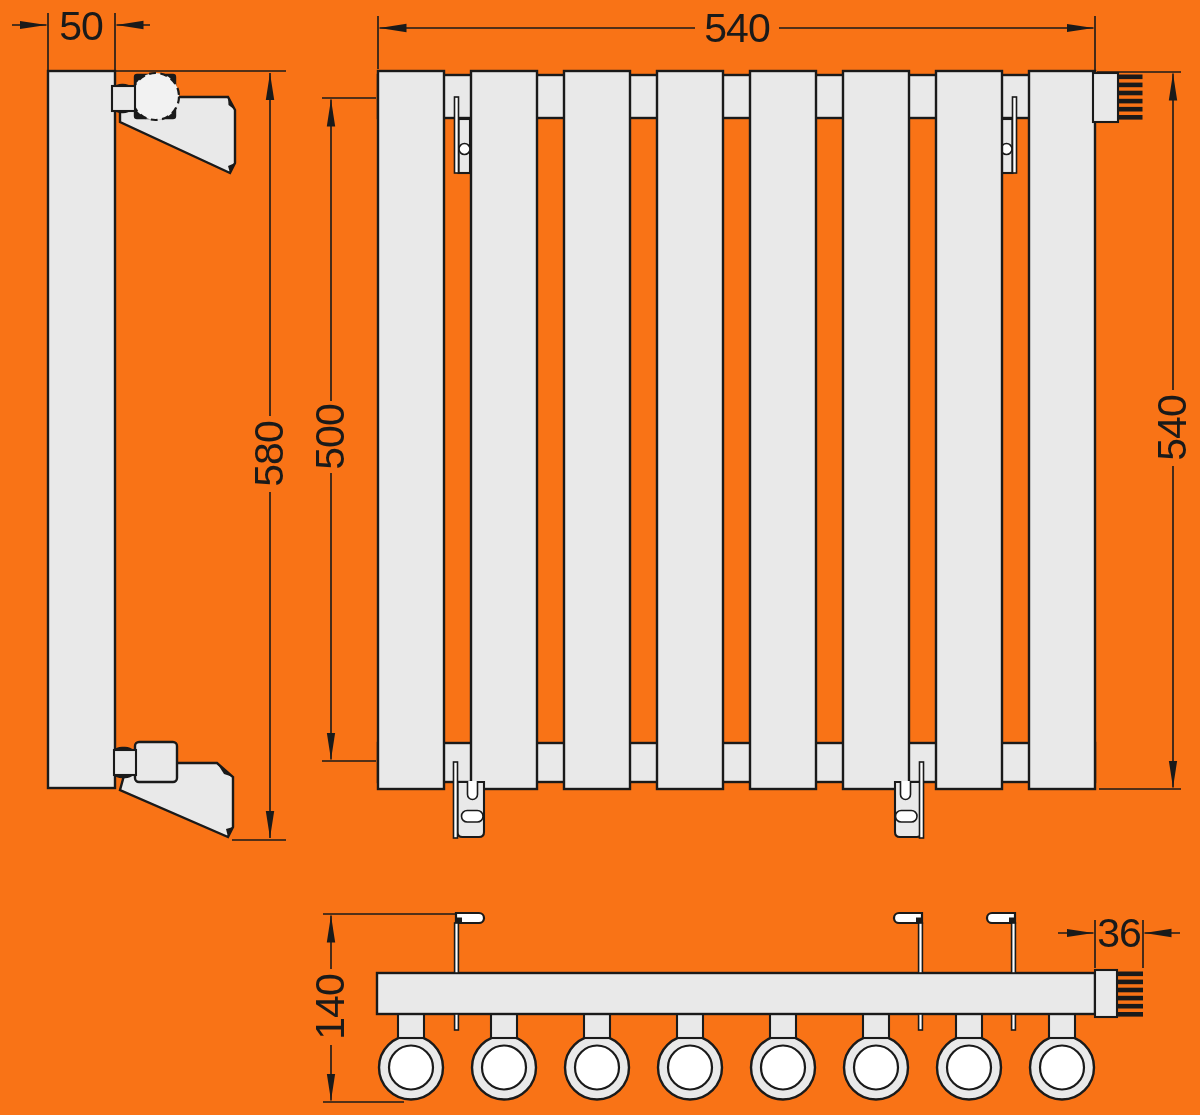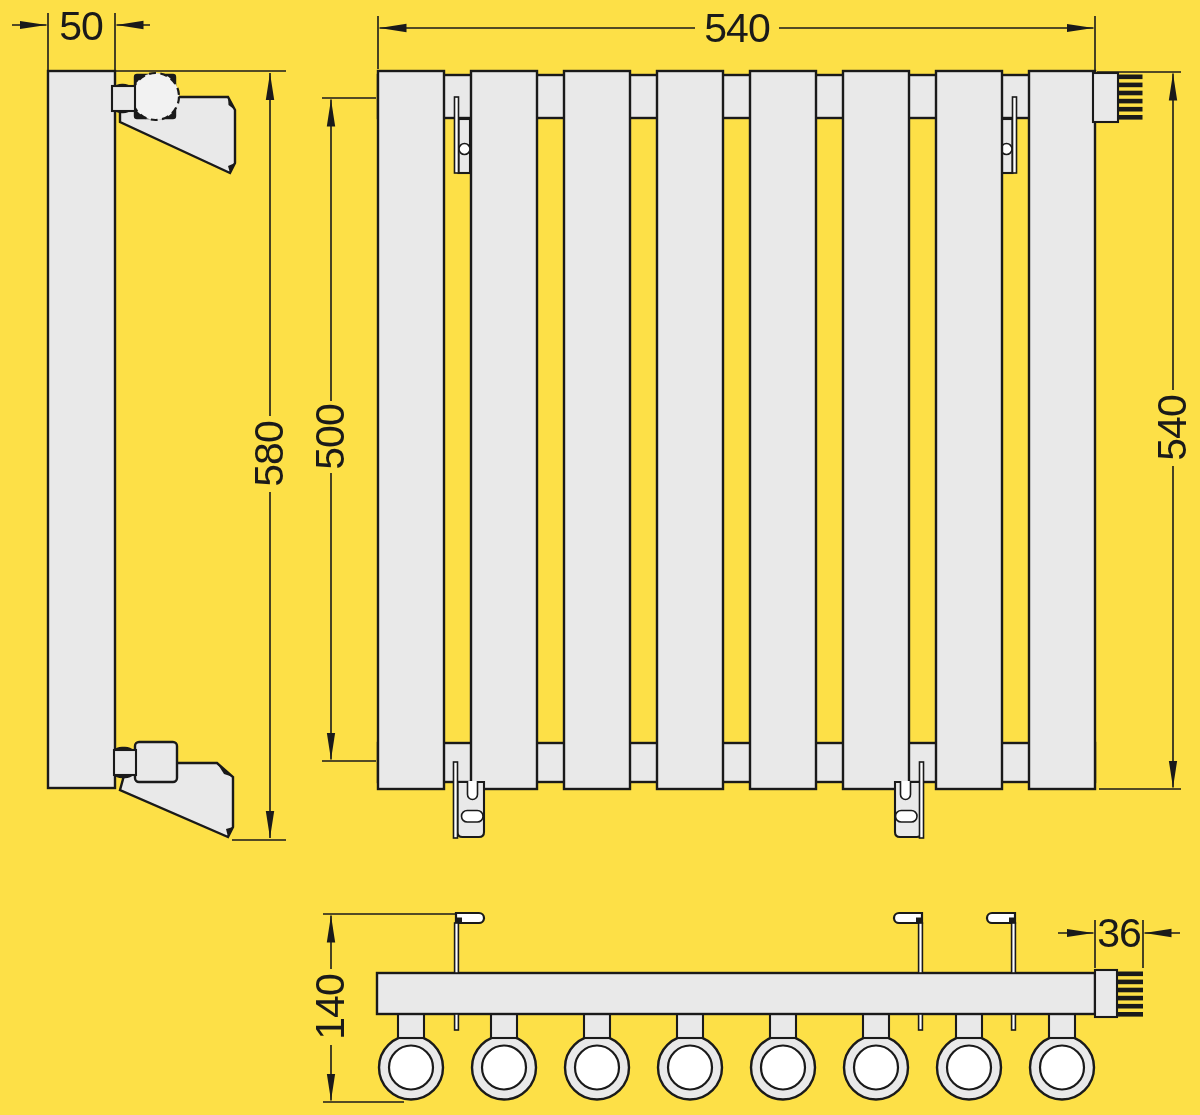--- a/index.html
+++ b/index.html
@@ -1,16 +1,16 @@
 <!DOCTYPE html>
 <html><head>
 <meta charset="utf-8">
 <style>
   html,body { margin:0; padding:0; background:#ffffff; }
-  .stage { position:relative; width:1200px; height:1115px; background:#fde047; overflow:hidden; }
+  .stage { position:relative; width:1200px; height:1115px; background:#f97316; overflow:hidden; }
   svg { display:block; }
   .obj   { fill:#e9e9e9; stroke:#1a1a1a; stroke-width:2.4; stroke-linejoin:miter; }
   .obj2  { fill:#e9e9e9; stroke:#1a1a1a; stroke-width:2.1; }
   .plate { fill:#f6f6f6; stroke:#1a1a1a; stroke-width:2.4; }
   .wht   { fill:#ffffff; stroke:#1a1a1a; stroke-width:2.2; }
   .thin  { fill:#ffffff; stroke:#1a1a1a; stroke-width:1.6; }
   .dash  { fill:#f2f2f2; stroke:#1a1a1a; stroke-width:2.2; stroke-dasharray:7 4.5; }
   .blk   { fill:#1a1a1a; stroke:none; }
   .ext   { stroke:#1a1a1a; stroke-width:1.6; fill:none; }
   .dim   { stroke:#1a1a1a; stroke-width:1.6; fill:none; }

